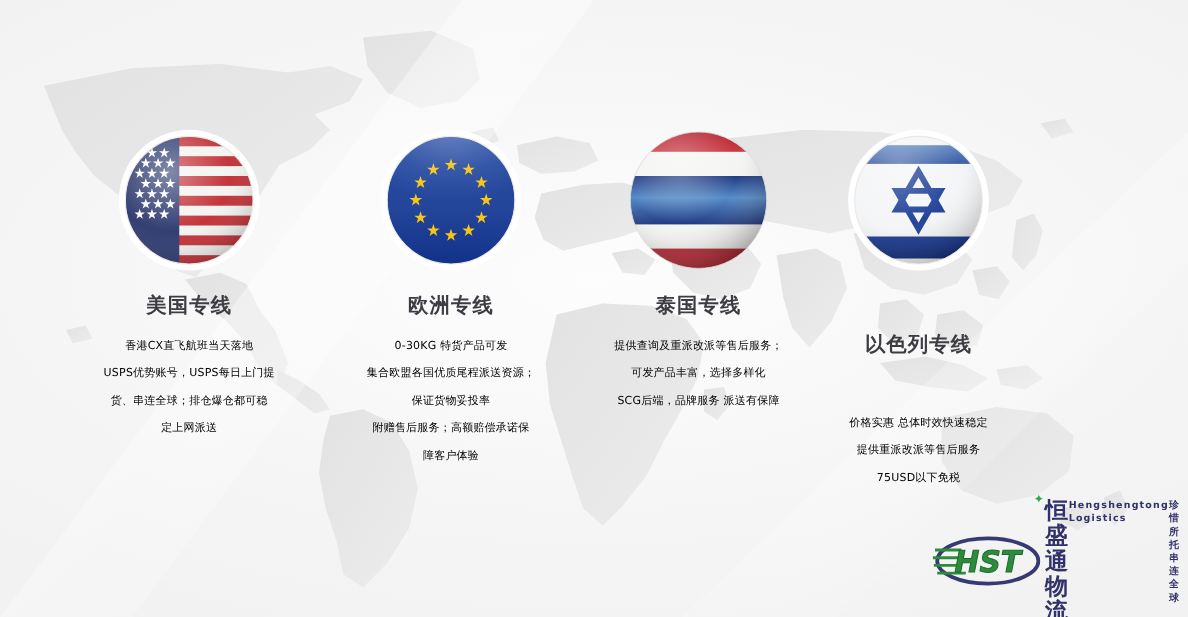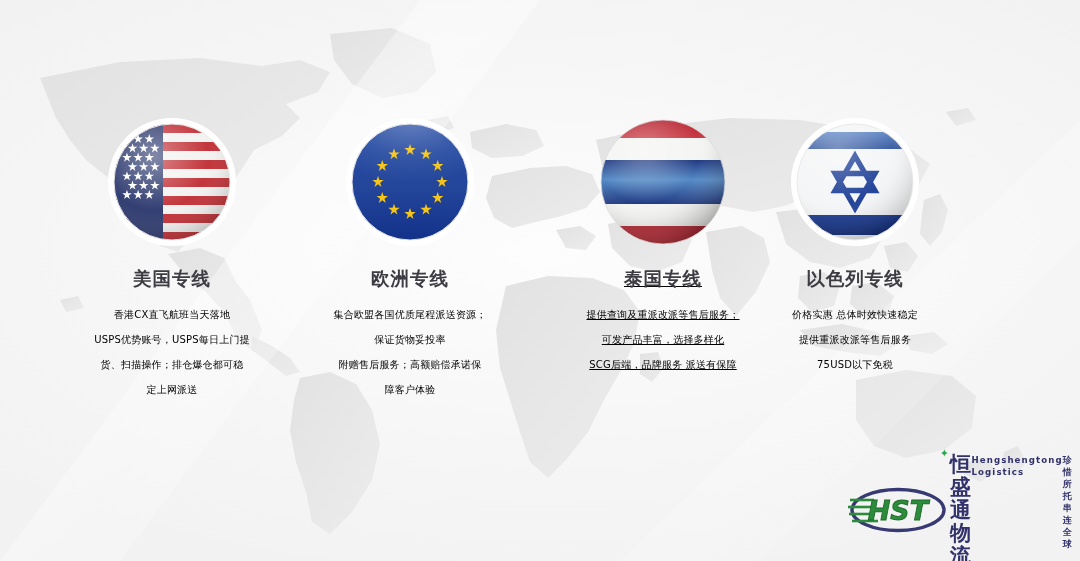--- a/index.html
+++ b/index.html
@@ -31,22 +31,22 @@
   .col{
     position:absolute;
     top:116px;
     width:270px;
     display:flex;
     flex-direction:column;
     align-items:center;
   }
   .col-0{ left:37px; }
   .col-1{ left:275px; }
-  .col-2{ left:528px;text-decoration:underline; }
-  .col-3{ left:720px; }
+  .col-2{ left:500px; }
+  .col-3{ left:700px;gap:35px; }
 
   
   .flag-wrap{
     width:132px; height:132px;
     position:relative;
   }
   .flag-badge{
     position:absolute; left:0; top:0;
     width:132px; height:132px;
     border-radius:50%;
@@ -262,21 +262,21 @@
             <circle cx="66" cy="66" r="58" fill="url(#gUS)"></circle>
           </g>
           <circle cx="66" cy="66" r="58" fill="none" stroke="#e9e9e9" stroke-width="1"></circle>
         </svg>
       </div>
     </div>
     <div class="title">美国专线</div>
     <div class="desc">
       <div>香港CX直飞航班当天落地</div>
       <div>USPS优势账号，USPS每日上门提</div>
-      <div>货、扫描操作；排仓爆仓都可稳</div>
+      <div>货、串连全球；排仓爆仓都可稳</div>
       <div>定上网派送</div>
     </div>
   </div>
 
   <div class="col col-1">
     <div class="flag-wrap">
       <div class="badge-shadow"></div>
       <div class="flag-badge">
         <svg viewBox="0 0 132 132">
           <defs>
@@ -338,20 +338,21 @@
               </g>
             </g>
             <ellipse cx="66" cy="32" rx="62" ry="44" fill="url(#gEUgloss)"></ellipse>
           </g>
           <circle cx="66" cy="66" r="58" fill="none" stroke="#e9e9e9" stroke-width="1"></circle>
         </svg>
       </div>
     </div>
     <div class="title">欧洲专线</div>
     <div class="desc">
+      <div>0-30KG 特货产品可发</div>
       <div>集合欧盟各国优质尾程派送资源；</div>
       <div>保证货物妥投率</div>
       <div>附赠售后服务；高额赔偿承诺保</div>
       <div>障客户体验</div>
     </div>
   </div>
 
   <div class="col col-2">
     <div class="flag-wrap">
       <div class="badge-shadow"></div>

